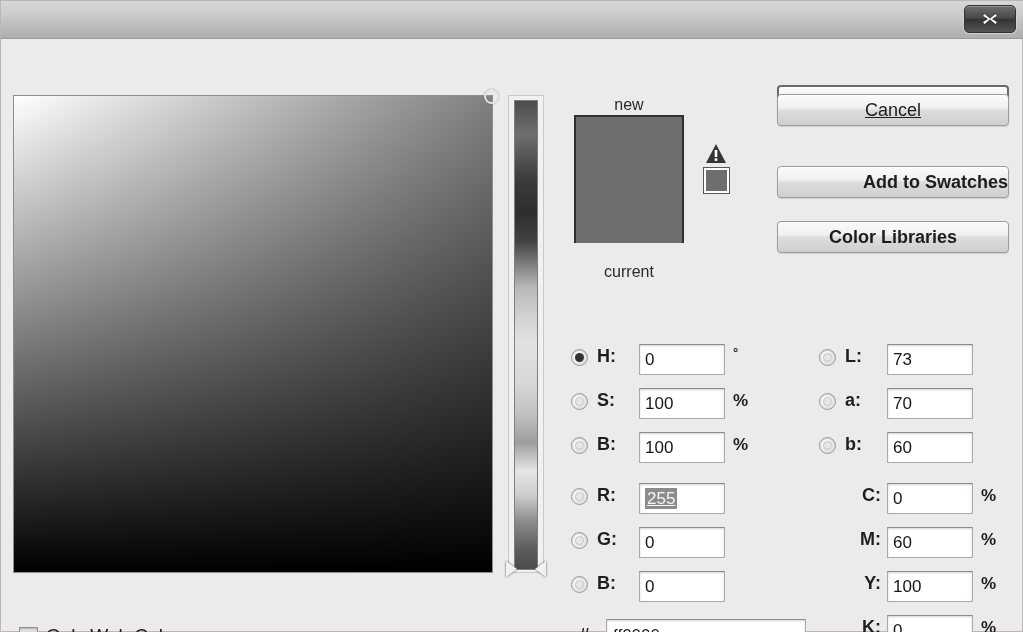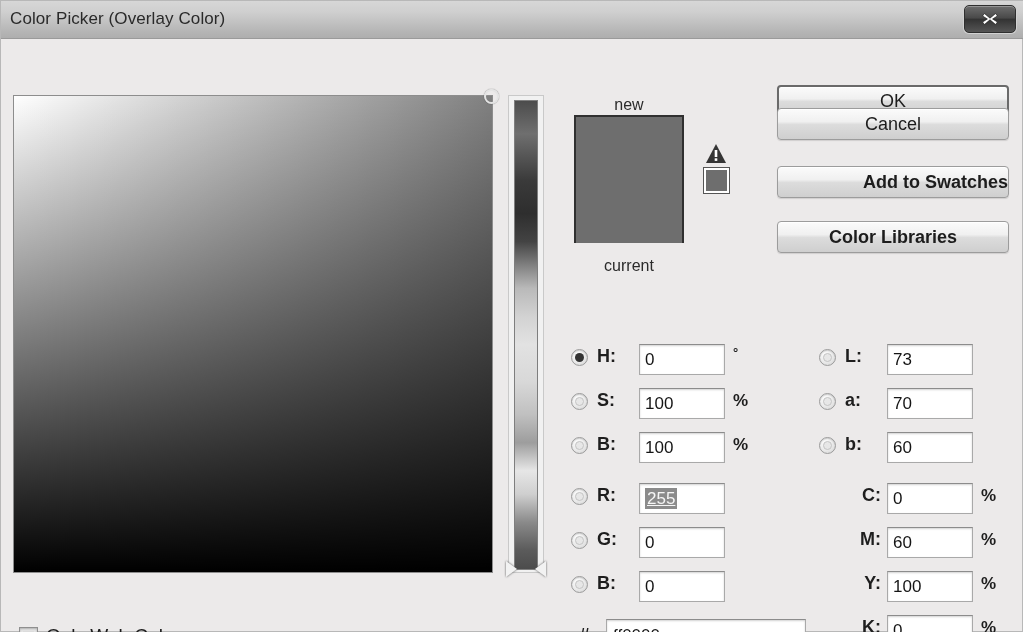--- a/index.html
+++ b/index.html
@@ -105,21 +105,21 @@
     border-right:11px solid #f2f2f2;
     filter:drop-shadow(0 0 1px #555);
   }
   
   .preview{position:absolute;left:573px;top:56px;width:110px;}
   .preview .lbl{
     text-align:center;font-size:16px;color:#2b2b2b;
     line-height:20px;
   }
   .preview .lbl.new{}
-  .preview .lbl.current{margin-top:13px;}
+  .preview .lbl.current{margin-top:19px;}
   .swatch-box{
     width:110px;height:128px;
     border:2px solid #303030;
     box-sizing:border-box;
   }
   .swatch-new{height:63px;}
   .swatch-cur{height:63px;}
   .gamut{position:absolute;left:700px;top:104px;width:30px;}
   .gamut .tri{width:22px;height:22px;margin:0 auto 3px auto;}
   .gamut .alt-sw{
@@ -209,31 +209,30 @@
     box-sizing:border-box;
     font-size:18px;color:#1d1d1d;
     text-align:center;line-height:30px;
     box-shadow:0 1px 1px rgba(0,0,0,.12), inset 0 1px 0 rgba(255,255,255,.9);
     cursor:pointer;
   }
   .btn.primary{
     border:2px solid #6a6a6a;line-height:28px;
   }
   .btn.b-ok{top:23px;margin-top:23px;}
-  .btn.b-cancel{top:69px;}
+  .btn.b-cancel{top:55px;text-decoration:underline;}
   .btn.b-swatch{top:127px;text-align:right;}
   .btn.b-lib{top:182px;font-weight:bold;}
 </style>
 </head>
 <body>
 
 <div class="dialog">
 
   <div class="titlebar">
-    <div class="title">Color Picker (Overlay Color)</div>
     <div class="close-btn">
       <span>
         <svg width="18" height="16" viewBox="0 0 18 16">
           <path d="M3.5 2.5 L9 7.2 L14.5 2.5 L16.5 5 L11.6 8 L16.5 11 L14.5 13.5 L9 8.8 L3.5 13.5 L1.5 11 L6.4 8 L1.5 5 Z" fill="#ffffff" stroke="#1b1b1b" stroke-width="0.7"></path>
         </svg>
       </span>
     </div>
   </div>
 
   <div class="content">

